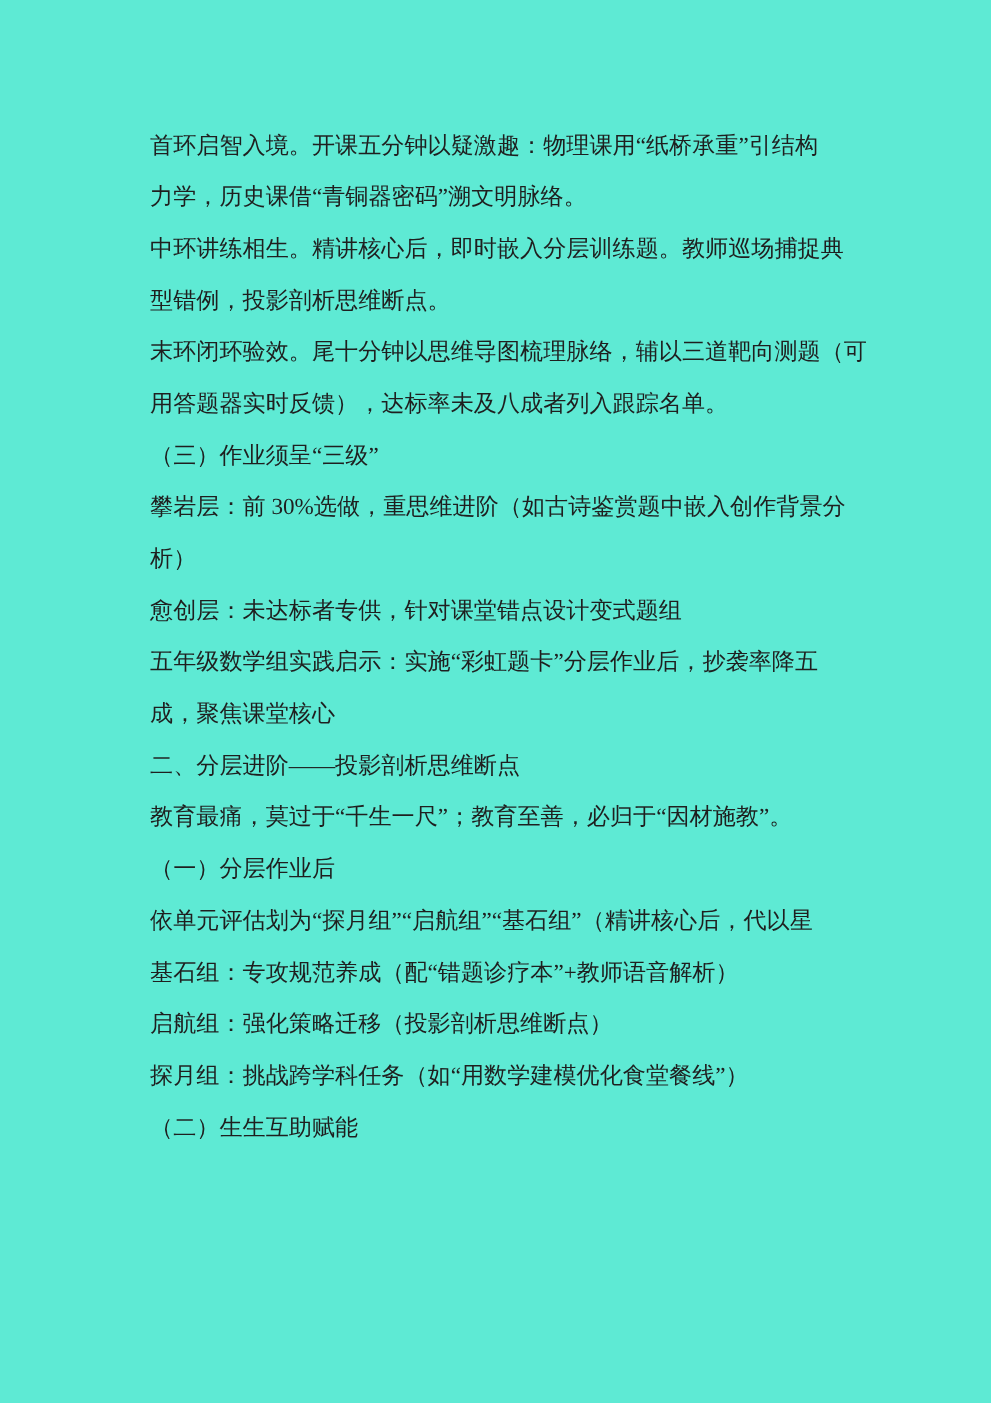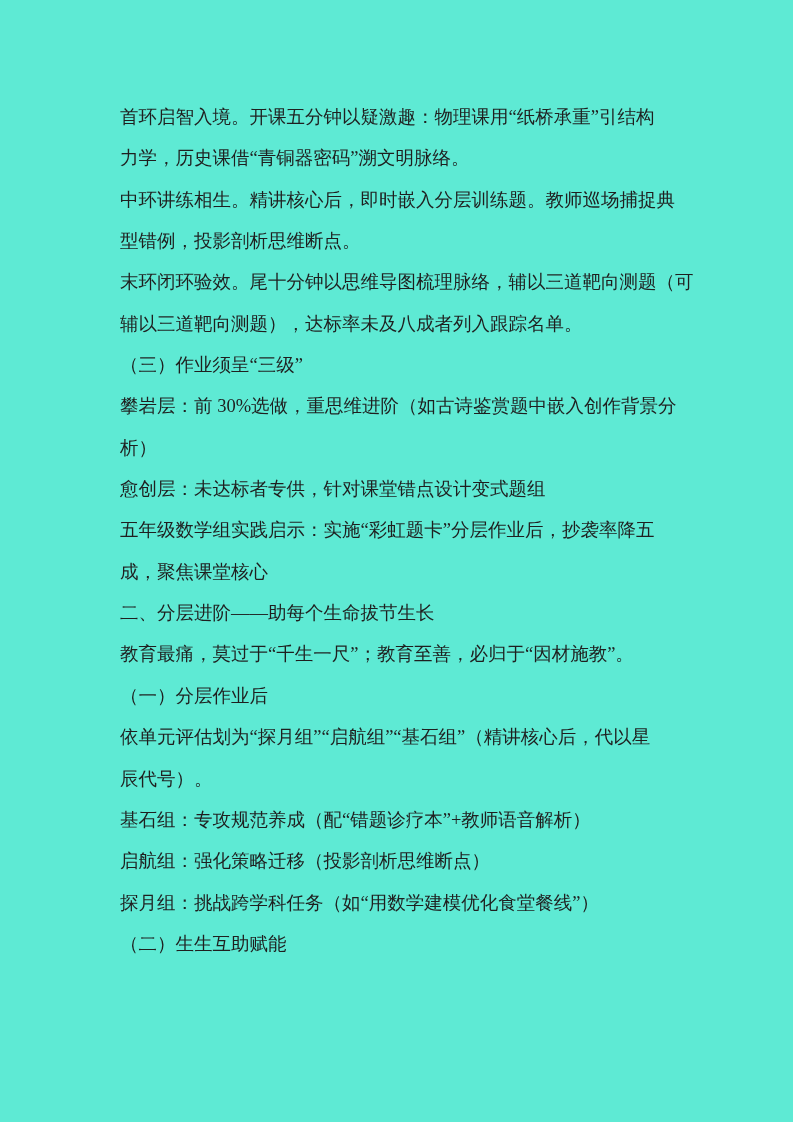--- a/index.html
+++ b/index.html
@@ -43,48 +43,47 @@
       <div class="paragraph">
         <div class="line">首环启智入境。开课五分钟以疑激趣：物理课用“纸桥承重”引结构</div>
         <div class="line">力学，历史课借“青铜器密码”溯文明脉络。</div>
       </div>
       <div class="paragraph">
         <div class="line">中环讲练相生。精讲核心后，即时嵌入分层训练题。教师巡场捕捉典</div>
         <div class="line">型错例，投影剖析思维断点。</div>
       </div>
       <div class="paragraph">
         <div class="line">末环闭环验效。尾十分钟以思维导图梳理脉络，辅以三道靶向测题（可</div>
-        <div class="line">辅以三道靶向测题），达标率未及八成者列入跟踪名单。</div>
+        <div class="line">用答题器实时反馈），达标率未及八成者列入跟踪名单。</div>
       </div>
       <div class="paragraph">
         <div class="line">（三）作业须呈“三级”</div>
       </div>
       <div class="paragraph">
         <div class="line">攀岩层：前 30%选做，重思维进阶（如古诗鉴赏题中嵌入创作背景分</div>
         <div class="line">析）</div>
       </div>
       <div class="paragraph">
         <div class="line">愈创层：未达标者专供，针对课堂错点设计变式题组</div>
       </div>
       <div class="paragraph">
         <div class="line">五年级数学组实践启示：实施“彩虹题卡”分层作业后，抄袭率降五</div>
         <div class="line">成，聚焦课堂核心</div>
       </div>
       <div class="paragraph">
-        <div class="line">二、分层进阶——助每个生命拔节生长</div>
+        <div class="line">二、分层进阶——投影剖析思维断点</div>
       </div>
       <div class="paragraph">
         <div class="line">教育最痛，莫过于“千生一尺”；教育至善，必归于“因材施教”。</div>
       </div>
       <div class="paragraph">
         <div class="line">（一）分层作业后</div>
       </div>
       <div class="paragraph">
         <div class="line">依单元评估划为“探月组”“启航组”“基石组”（精讲核心后，代以星</div>
-        <div class="line">辰代号）。</div>
       </div>
       <div class="paragraph">
         <div class="line">基石组：专攻规范养成（配“错题诊疗本”+教师语音解析）</div>
       </div>
       <div class="paragraph">
         <div class="line">启航组：强化策略迁移（投影剖析思维断点）</div>
       </div>
       <div class="paragraph">
         <div class="line">探月组：挑战跨学科任务（如“用数学建模优化食堂餐线”）</div>
       </div>

